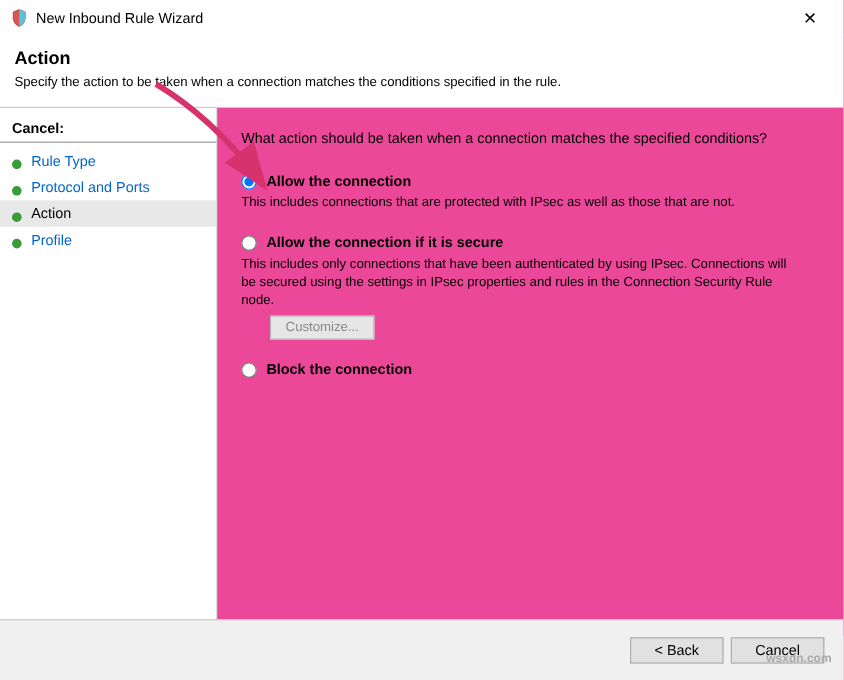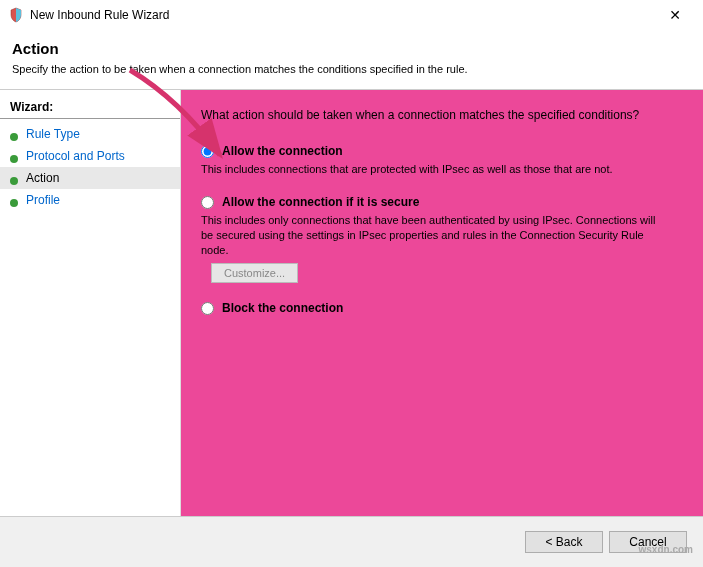--- a/index.html
+++ b/index.html
@@ -80,21 +80,21 @@
       width: 13px; height: 13px;
     }
     .option-head label { font-weight: bold; font-size: 12px; }
     .option-desc {
       font-size: 11px;
       color: #000;
       line-height: 1.35;
       max-width: 460px;
     }
     .customize {
-      margin-left: 10px;
+      margin-left: 24px;
       margin-top: 6px;
       padding: 3px 12px;
       font-size: 11px;
       background: #e6e6e6;
       border: 1px solid #bbb;
       color: #888;
     }
     .footer {
       position: absolute;
       bottom: 0;
@@ -149,21 +149,21 @@
 </div>
 
 <div class="header">
   <h1>Action</h1>
   <p>Specify the action to be taken when a connection matches the conditions specified in the rule.</p>
 </div>
 <div class="divider"></div>
 
 <div class="body">
   <div class="sidebar">
-    <div class="sidebar-header">Wizard:</div>
+    <div class="sidebar-header">Cancel:</div>
     <div class="step link">
       <span class="bullet"></span>
       <span>Rule Type</span>
     </div>
     <div class="step link">
       <span class="bullet"></span>
       <span>Protocol and Ports</span>
     </div>
     <div class="step active">
       <span class="bullet"></span>

